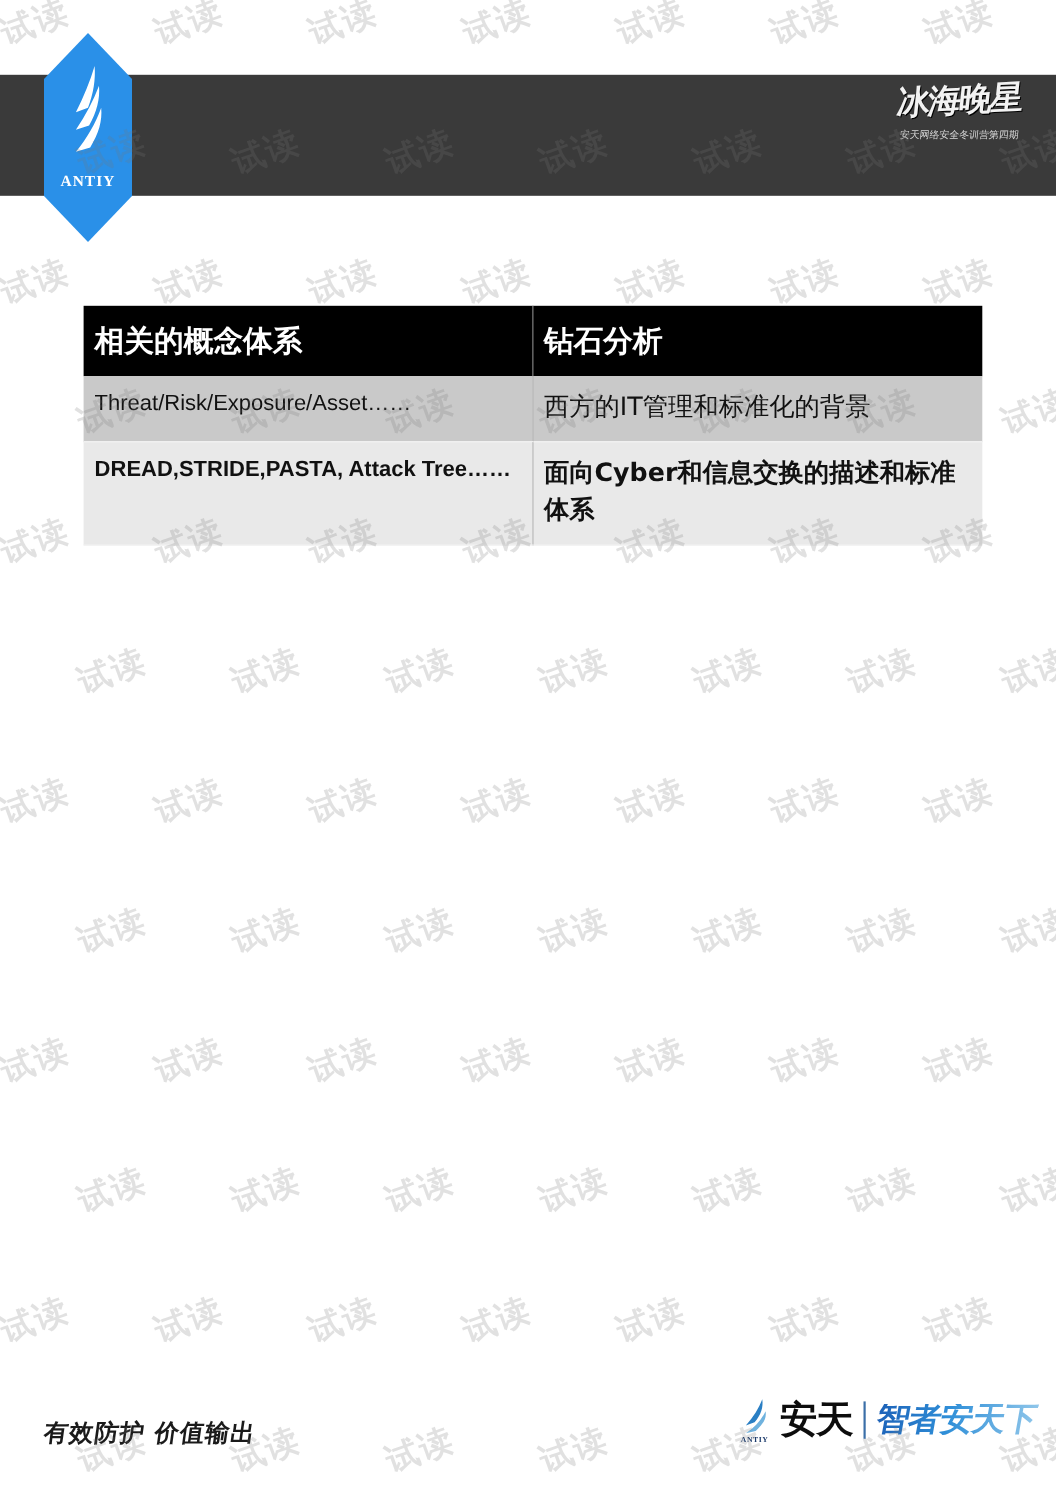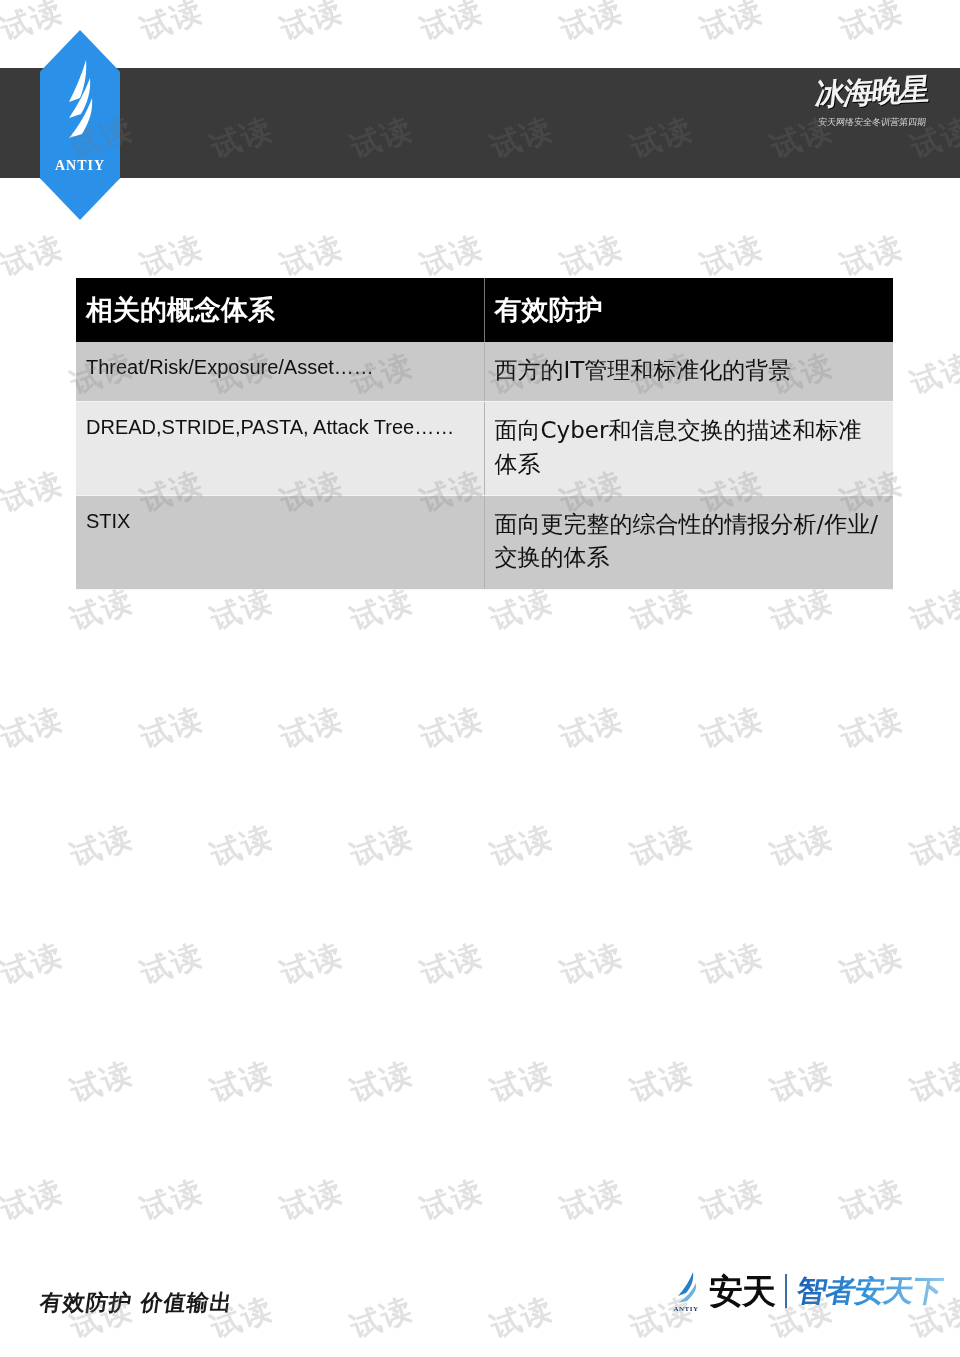--- a/index.html
+++ b/index.html
@@ -135,21 +135,21 @@
 
   .concept-table td {
     vertical-align: top;
     padding: 12px 10px 14px 10px;
     border-right: 1px solid #b3b3b3;
     border-bottom: 1px solid #f4f4f4;
   }
   .concept-table td:last-child { border-right: none; }
 
   tr.row-dark td { background: #c9c9c9; }
-  tr.row-light td { background: #e9e9e9; }
+  tr.row-light td { background: #e9e9e9; font-weight: bold; }
 
   .cell-concept {
     font-size: 20px;
     font-weight: 400;
     color: #111;
     font-family: "Liberation Sans", sans-serif;
     line-height: 1.35;
   }
   .cell-context {
     font-size: 23px;
@@ -246,35 +246,31 @@
 </div>
 
 <table class="concept-table">
   <colgroup>
       <col class="c1">
       <col class="c2">
     </colgroup>
   <thead>
     <tr>
       <th>相关的概念体系</th>
-      <th>有效防护</th>
+      <th>钻石分析</th>
     </tr>
   </thead>
   <tbody>
     <tr class="row-dark">
       <td class="cell-concept">Threat/Risk/Exposure/Asset……</td>
       <td class="cell-context">西方的IT管理和标准化的背景</td>
     </tr>
     <tr class="row-light">
       <td class="cell-concept">DREAD,STRIDE,PASTA, Attack Tree……</td>
       <td class="cell-context">面向Cyber和信息交换的描述和标准体系</td>
-    </tr>
-    <tr class="row-dark">
-      <td class="cell-concept">STIX</td>
-      <td class="cell-context">面向更完整的综合性的情报分析/作业/交换的体系</td>
     </tr>
   </tbody>
 </table>
 
 <div class="footer-slogan">有效防护 价值输出</div>
 
 <div class="footer-brand">
   <div class="fb-mark">
     <svg viewBox="0 0 34 34">
       <path d="M24 2 C21 10 16 18 9 26 L17 23 C23 16 25 9 24 2 Z" fill="#2a7fc4"></path>

